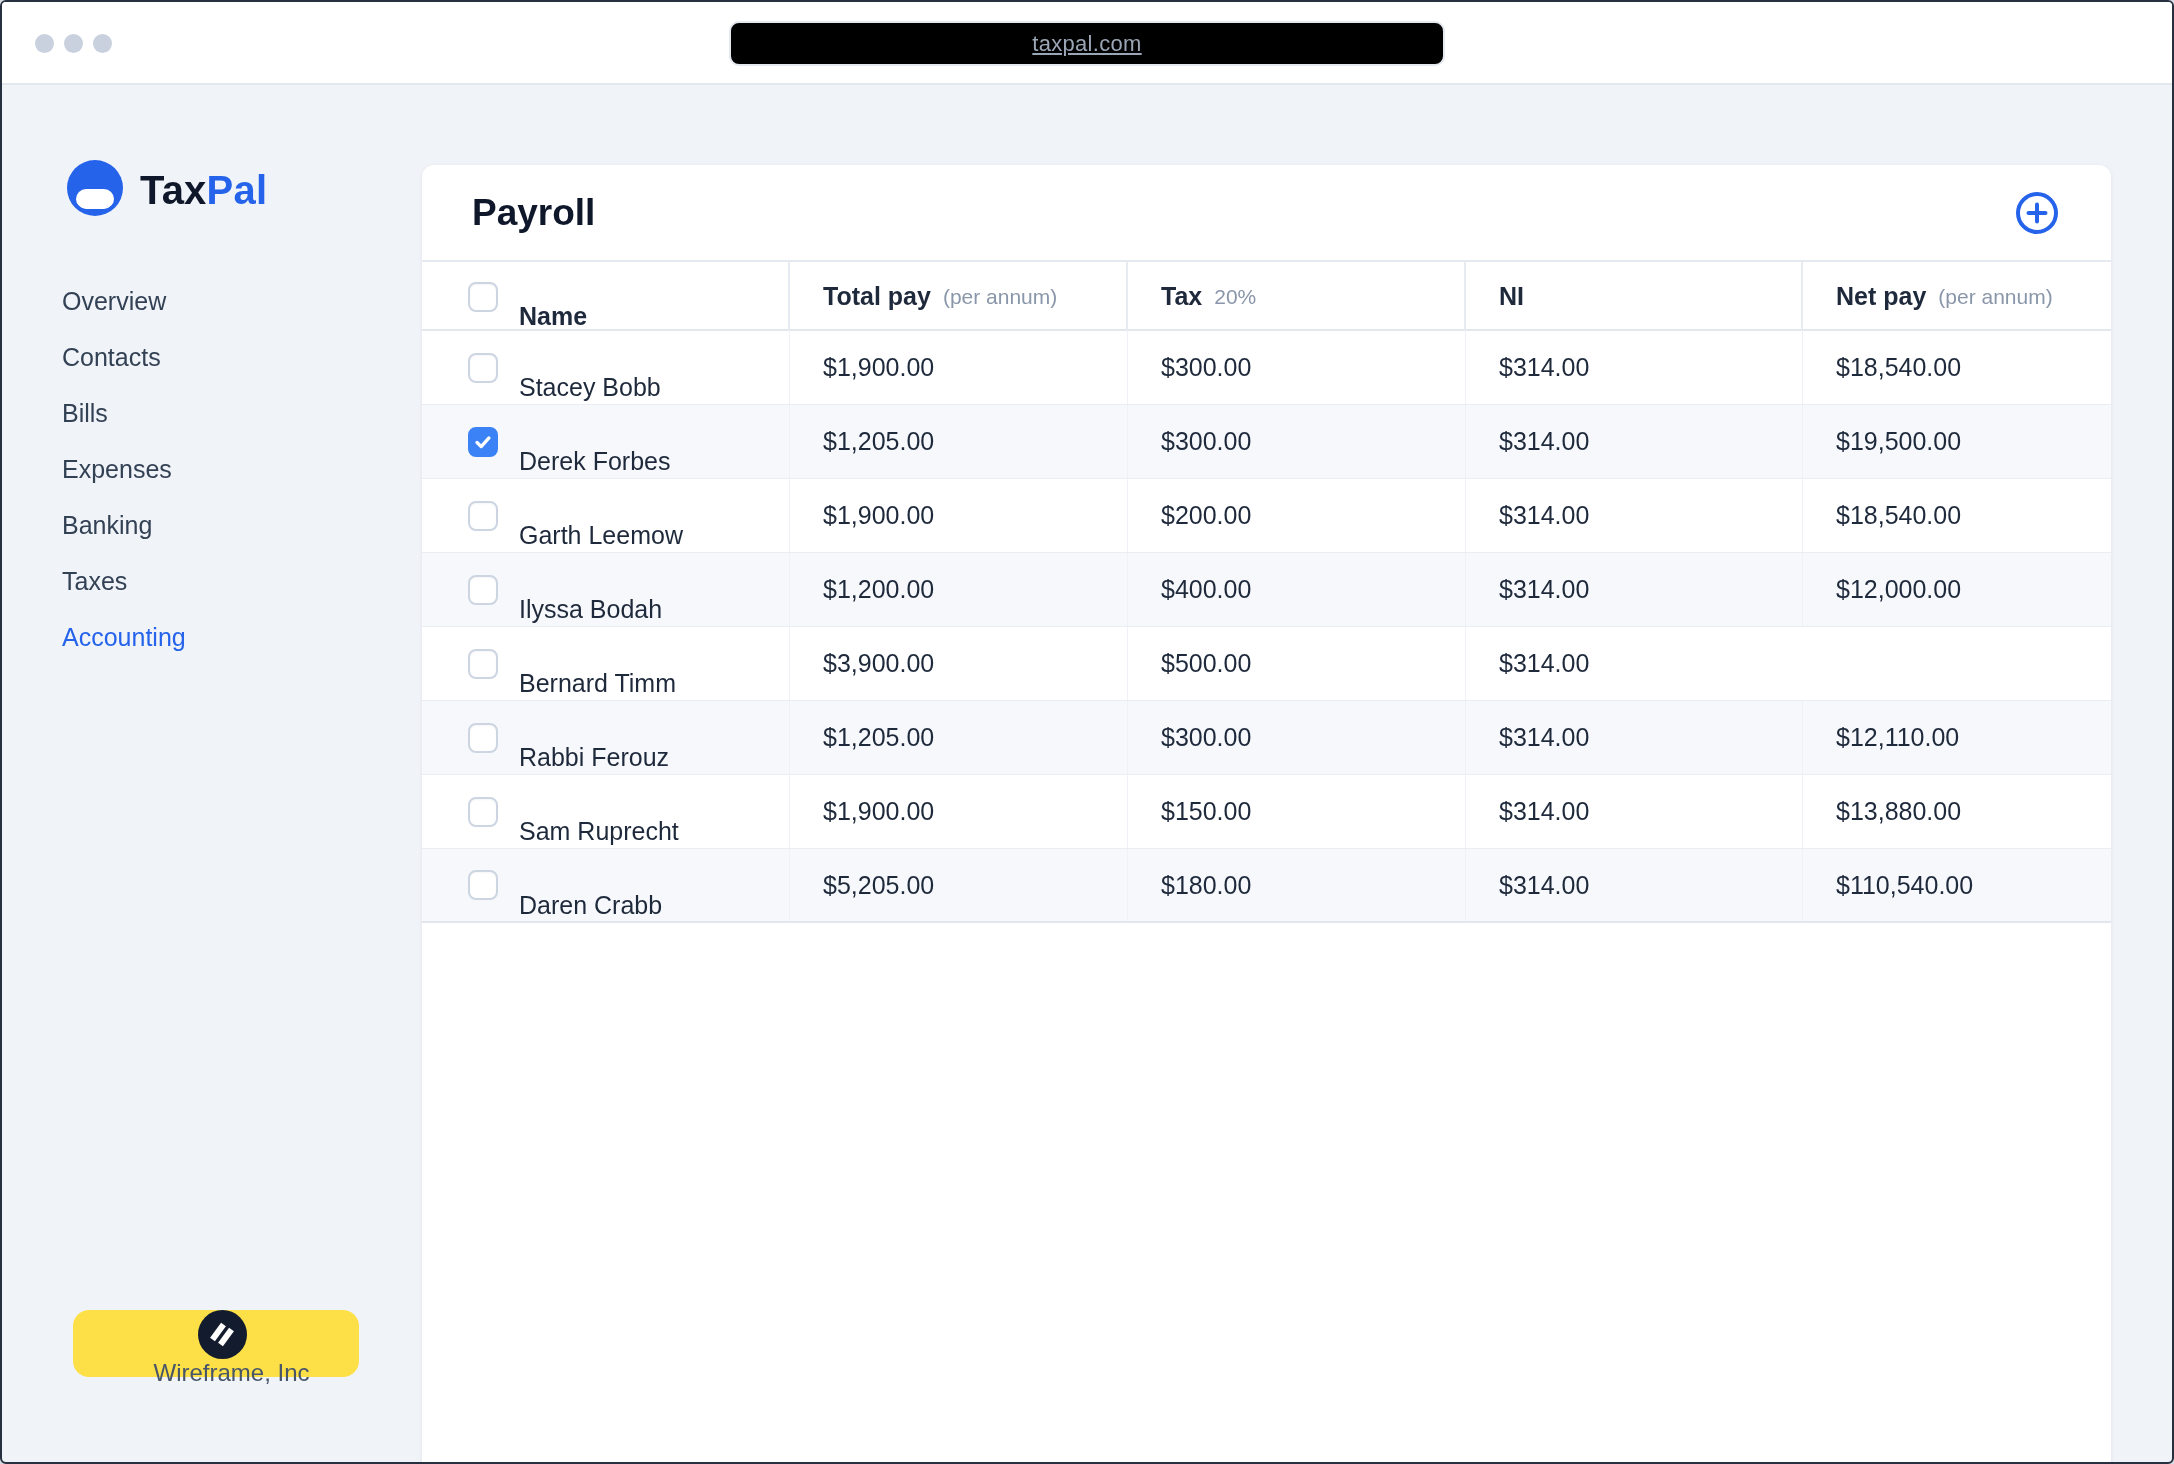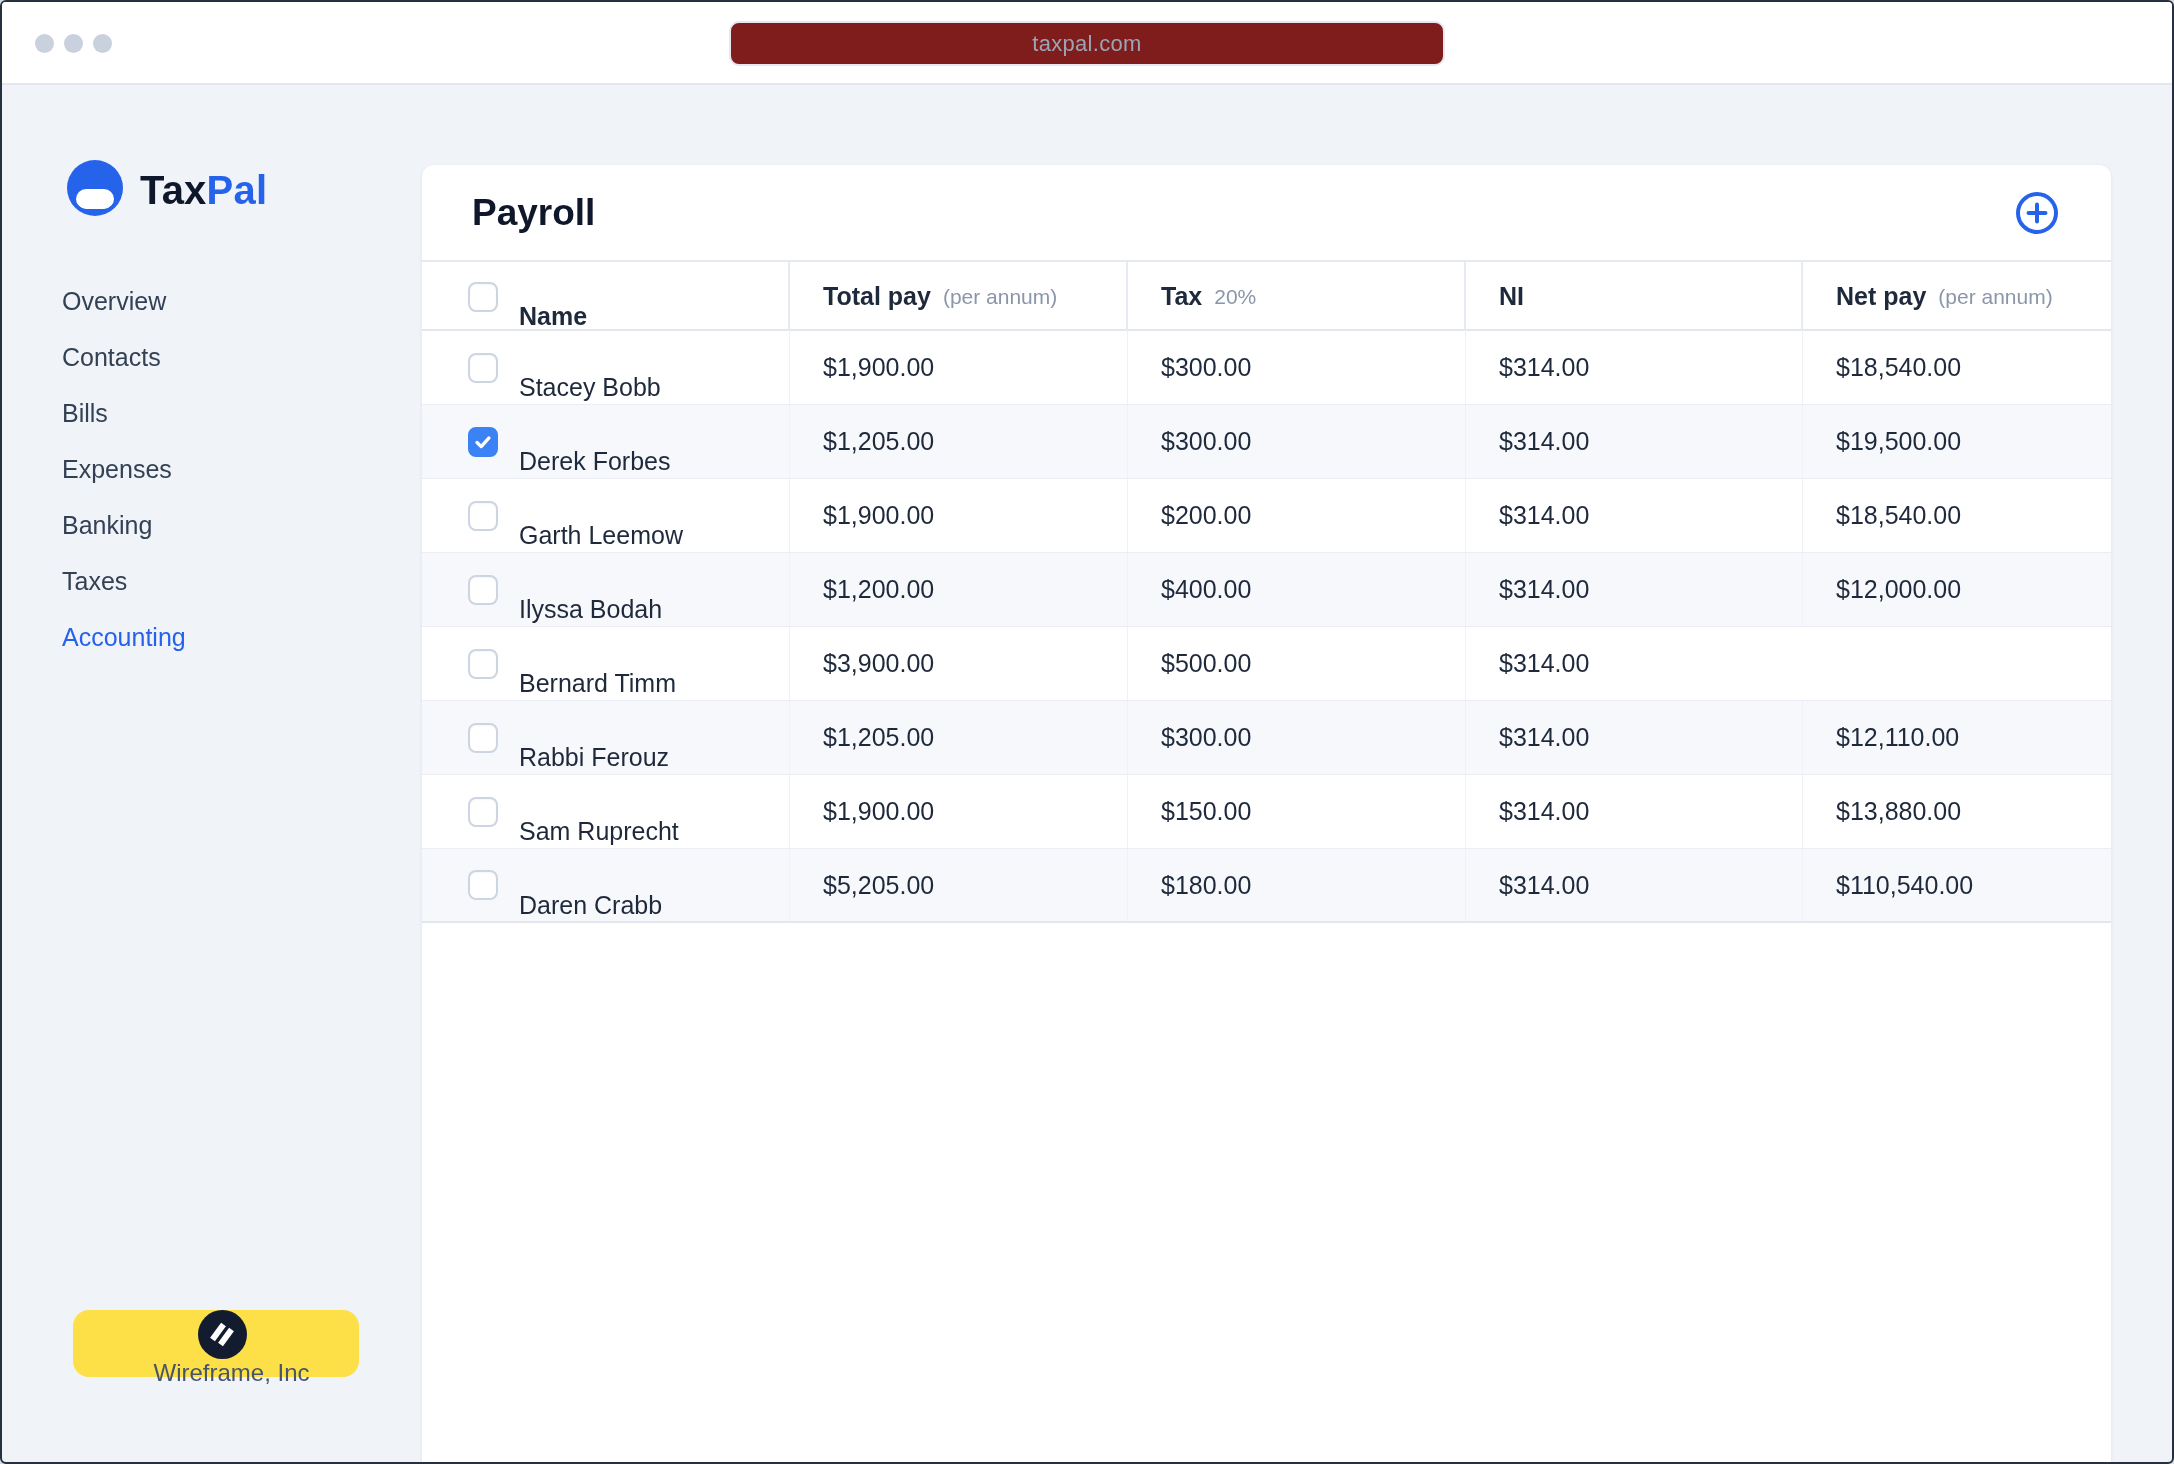--- a/index.html
+++ b/index.html
@@ -13,23 +13,23 @@
   
   .topbar{
     position:relative;height:83px;background:#ffffff;
     border-bottom:2px solid #e3e7ee;
   }
   .traffic{position:absolute;left:33px;top:32px;display:flex;gap:10px;}
   .traffic .dot{width:19px;height:19px;border-radius:50%;background:var(--dot,#c9d1de);}
   .urlbar{
     position:absolute;left:50%;top:19px;transform:translateX(0);
     margin-left:-358px;width:716px;height:45px;
-    background:#7f1d1d;border:2px solid #e4e8ef;border-radius:10px;
+    background:#000000;border:2px solid #e4e8ef;border-radius:10px;
     display:flex;align-items:center;justify-content:center;
-    font-size:22px;color:#9aa5b5;letter-spacing:.3px;
+    font-size:22px;color:#9aa5b5;letter-spacing:.3px;text-decoration:underline;
   }
   
   .app{position:relative;width:100%;height:1379px;}
   .sidebar{position:absolute;left:0;top:0;width:420px;height:100%;}
   .logo{position:absolute;left:65px;top:75px;display:flex;align-items:center;gap:17px;}
   .logo-text{font-size:40px;font-weight:700;letter-spacing:.2px;}
   .logo-text .t1{color:#0f172a;}
   .logo-text .t2{color:var(--accent,#2563eb);}
   .nav{position:absolute;left:60px;top:196px;display:flex;flex-direction:column;}
   .nav a{

